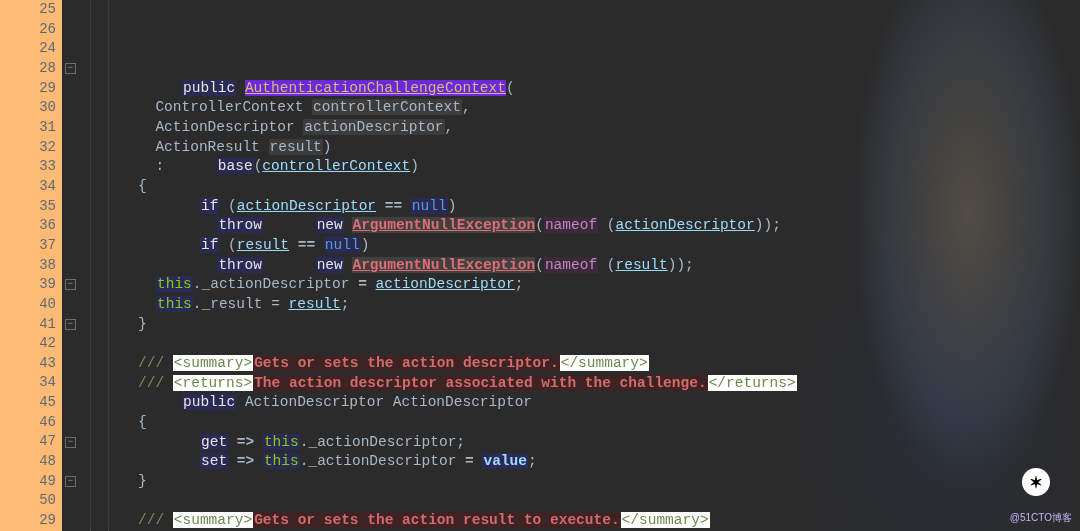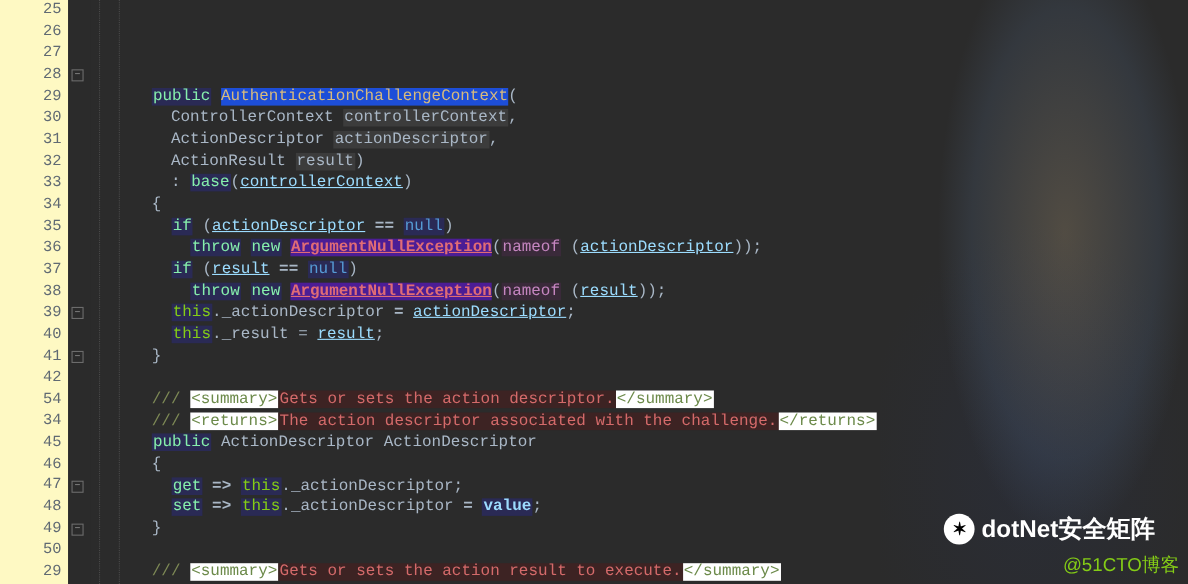--- a/index.html
+++ b/index.html
@@ -1,71 +1,71 @@
 <!DOCTYPE html>
 <html><head>
 <meta charset="utf-8">
 <style>
   * { margin:0; padding:0; box-sizing:border-box; }
   html,body { width:1080px; height:531px; overflow:hidden; background:#2b2b2b; font-family:Consolas,'Courier New',monospace; font-size:14.5px; }
   .editor { display:flex; width:100%; height:100%; }
-  .gutter { width:62px; background:#fef9c3; color:#606a73; text-align:right; padding-right:6px; font-size:14px; line-height:19.67px; user-select:none;}
+  .gutter { width:62px; background:#fdba74; color:#606a73; text-align:right; padding-right:6px; font-size:14px; line-height:19.67px; user-select:none;}
   .gutter div { height:19.67px; }
   .foldcol { width:20px; background:#2b2b2b; position:relative; }
   .fold { position:absolute; left:3px; width:11px; height:11px; border:1px solid #6c6c6c; color:#9a9a9a; font-size:9px; line-height:9px; text-align:center;}
   .code { flex:1; position:relative; color:#a9b7c6; line-height:19.67px; white-space:pre; }
   .line { height:19.67px; padding-left:2px;}
   
   .ig { position:absolute; top:0; bottom:0; width:0; border-left:1px dotted #4a4a4a; }
   
-  .kw  { color:#86efac; background:#2a2a55; padding:0 1px; }
-  .typedef { color:#d7ba7d; background:#1d4ed8; }
+  .kw  { color:#e5e5e5; background:#2a2a55; padding:0 1px;margin-left:44px; }
+  .typedef { color:#d7ba7d; background:#6d28d9; text-decoration:underline; }
   .param { background:#3c3c3c; color:#a9b7c6; padding:0 1px; }
   .field { color:#9cdcfe; text-decoration:underline;}
   .kwlit { color:#569cd6; background:#2a2a55; padding:0 1px;}
-  .exctype { color:#e06c75; background:#4c1d95; text-decoration:underline; font-weight:bold;}
+  .exctype { color:#e06c75; background:#404040; text-decoration:underline; font-weight:bold;}
   .nameof { color:#c586c0; background:#3a2a3a; padding:0 1px;}
   .this   { color:#84cc16; background:#2a2a55; padding:0 1px;}
   .value  { color:#9cdcfe; background:#2a2a55; padding:0 1px;font-weight:bold;}
   .cmt    { color:#7e8a56;}
   .xmltag { color:#6c8a4a; background:#ffffff; padding:0 1px;}
-  .doctxt { color:#d46a6a; background:#3d2323; font-weight:normal; padding:0 1px;}
+  .doctxt { color:#d46a6a; background:#3d2323; font-weight:bold; padding:0 1px;}
   .op     { color:#a9b7c6; font-weight:bold;}
   
   .char { position:absolute; right:0; top:0; width:280px; height:531px; pointer-events:none;
           background:radial-gradient(ellipse 55% 70% at 60% 40%, rgba(255,225,175,0.18), rgba(100,130,170,0.15) 55%, rgba(0,0,0,0) 75%),
                      radial-gradient(ellipse 80% 60% at 50% 80%, rgba(40,50,80,0.30), rgba(0,0,0,0) 70%); }
   .watermark1 { position:absolute; right:30px; bottom:35px; color:#fff; font-family:Arial,sans-serif; font-size:22px; font-weight:bold; display:flex; align-items:center; gap:6px; }
   .watermark1 .ico { width:28px; height:28px; border-radius:50%; background:#fff; color:#000; display:flex; align-items:center; justify-content:center; font-size:16px; font-weight:bold;}
-  .watermark2 { position:absolute; right:8px; bottom:6px; color:#84cc16; font-family:Arial,sans-serif; font-size:17px;}
+  .watermark2 { position:absolute; right:8px; bottom:6px; color:#c4b5fd; font-family:Arial,sans-serif; font-size:10px;}
 </style>
 </head>
 <body>
 
 <div class="editor">
   <div class="gutter" id="gutter">
       <div>25</div>
       <div>26</div>
-      <div>27</div>
+      <div>24</div>
       <div>28</div>
       <div>29</div>
       <div>30</div>
       <div>31</div>
       <div>32</div>
       <div>33</div>
       <div>34</div>
       <div>35</div>
       <div>36</div>
       <div>37</div>
       <div>38</div>
       <div>39</div>
       <div>40</div>
       <div>41</div>
       <div>42</div>
-      <div>54</div>
+      <div>43</div>
       <div>34</div>
       <div>45</div>
       <div>46</div>
       <div>47</div>
       <div>48</div>
       <div>49</div>
       <div>50</div>
       <div>29</div>
     </div>
   <div class="foldcol" id="foldcol">
@@ -77,15 +77,14 @@
     </div>
   <div class="code" id="code">
     <div class="ig" style="left:8px"></div>
     <div class="ig" style="left:26px"></div>
   <div class="line"><span style="display:inline-block;width:54px"></span><span class="kw">public</span><span> </span><span class="typedef">AuthenticationChallengeContext</span><span>(</span></div><div class="line"><span style="display:inline-block;width:54px"></span><span>  ControllerContext </span><span class="param">controllerContext</span><span>,</span></div><div class="line"><span style="display:inline-block;width:54px"></span><span>  ActionDescriptor </span><span class="param">actionDescriptor</span><span>,</span></div><div class="line"><span style="display:inline-block;width:54px"></span><span>  ActionResult </span><span class="param">result</span><span>)</span></div><div class="line"><span style="display:inline-block;width:54px"></span><span>  : </span><span class="kw">base</span><span>(</span><span class="field">controllerContext</span><span>)</span></div><div class="line"><span style="display:inline-block;width:54px"></span><span>{</span></div><div class="line"><span style="display:inline-block;width:72px"></span><span class="kw">if</span><span> (</span><span class="field">actionDescriptor</span><span> </span><span class="op">==</span><span> </span><span class="kwlit">null</span><span>)</span></div><div class="line"><span style="display:inline-block;width:72px"></span><span>  </span><span class="kw">throw</span><span> </span><span class="kw">new</span><span> </span><span class="exctype">ArgumentNullException</span><span>(</span><span class="nameof">nameof</span><span> (</span><span class="field">actionDescriptor</span><span>));</span></div><div class="line"><span style="display:inline-block;width:72px"></span><span class="kw">if</span><span> (</span><span class="field">result</span><span> </span><span class="op">==</span><span> </span><span class="kwlit">null</span><span>)</span></div><div class="line"><span style="display:inline-block;width:72px"></span><span>  </span><span class="kw">throw</span><span> </span><span class="kw">new</span><span> </span><span class="exctype">ArgumentNullException</span><span>(</span><span class="nameof">nameof</span><span> (</span><span class="field">result</span><span>));</span></div><div class="line"><span style="display:inline-block;width:72px"></span><span class="this">this</span><span>._actionDescriptor </span><span class="op">=</span><span> </span><span class="field">actionDescriptor</span><span>;</span></div><div class="line"><span style="display:inline-block;width:72px"></span><span class="this">this</span><span>._result = </span><span class="field">result</span><span>;</span></div><div class="line"><span style="display:inline-block;width:54px"></span><span>}</span></div><div class="line"><span style="display:inline-block;width:36px"></span><span></span></div><div class="line"><span style="display:inline-block;width:54px"></span><span class="cmt">/// </span><span class="xmltag">&lt;summary&gt;</span><span class="doctxt">Gets or sets the action descriptor.</span><span class="xmltag">&lt;/summary&gt;</span></div><div class="line"><span style="display:inline-block;width:54px"></span><span class="cmt">/// </span><span class="xmltag">&lt;returns&gt;</span><span class="doctxt">The action descriptor associated with the challenge.</span><span class="xmltag">&lt;/returns&gt;</span></div><div class="line"><span style="display:inline-block;width:54px"></span><span class="kw">public</span><span> ActionDescriptor ActionDescriptor</span></div><div class="line"><span style="display:inline-block;width:54px"></span><span>{</span></div><div class="line"><span style="display:inline-block;width:72px"></span><span class="kw">get</span><span> </span><span class="op">=&gt;</span><span> </span><span class="this">this</span><span>._actionDescriptor;</span></div><div class="line"><span style="display:inline-block;width:72px"></span><span class="kw">set</span><span> </span><span class="op">=&gt;</span><span> </span><span class="this">this</span><span>._actionDescriptor </span><span class="op">=</span><span> </span><span class="value">value</span><span>;</span></div><div class="line"><span style="display:inline-block;width:54px"></span><span>}</span></div><div class="line"><span style="display:inline-block;width:36px"></span><span></span></div><div class="line"><span style="display:inline-block;width:54px"></span><span class="cmt">/// </span><span class="xmltag">&lt;summary&gt;</span><span class="doctxt">Gets or sets the action result to execute.</span><span class="xmltag">&lt;/summary&gt;</span></div><div class="line"><span style="display:inline-block;width:54px"></span></div></div>
 </div>
 
 <div class="char"></div>
 <div class="watermark1">
   <span class="ico">✶</span>
-  <span>dotNet安全矩阵</span>
 </div>
 <div class="watermark2">@51CTO博客</div>
 
 </body></html>

